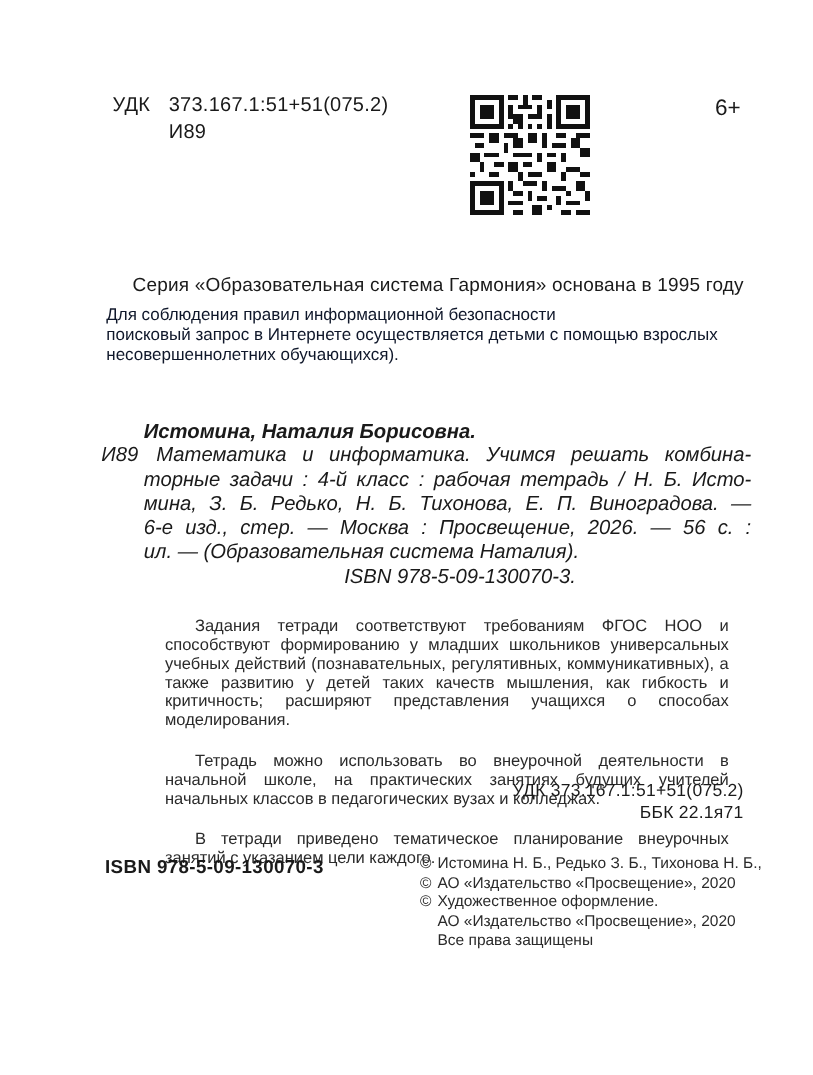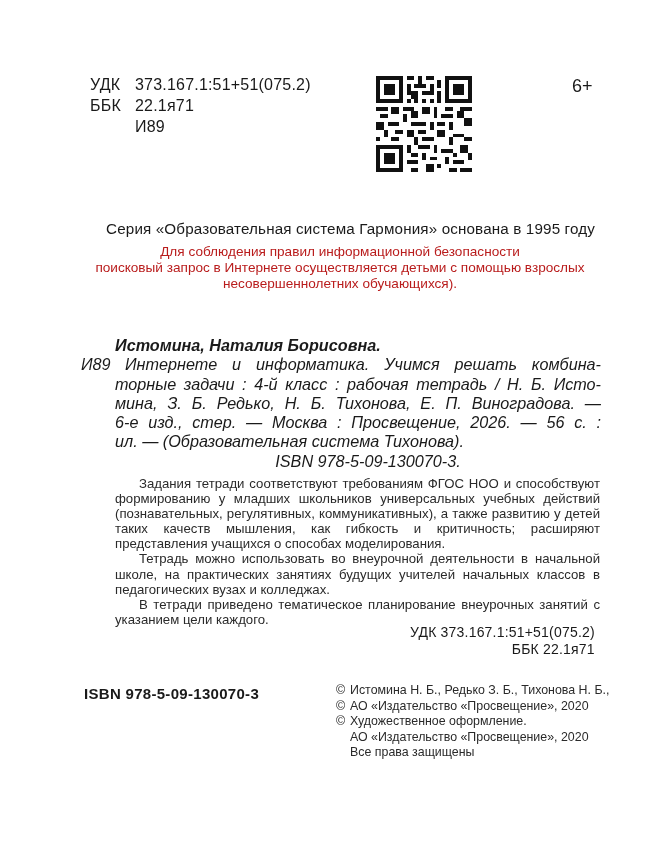--- a/index.html
+++ b/index.html
@@ -5,50 +5,46 @@
   html, body { margin: 0; padding: 0; background: #ffffff; }
   body { width: 650px; height: 860px; position: relative; overflow: hidden;
          font-family: "Liberation Sans", "DejaVu Sans", sans-serif; color: #1a1a1a; }
   .abs { position: absolute; }
   .codes { left: 90px; top: 74px; font-size: 16px; line-height: 21px; letter-spacing: 0.2px; }
   .codes .row { display: flex; }
   .codes .lbl { width: 45px; }
   .qr { left: 376px; top: 76px; width: 96px; height: 96px; }
   .age { left: 572px; top: 76px; font-size: 18px; }
   .series { left: 60px; width: 535px; top: 220px; text-align: right; font-size: 15.2px; letter-spacing: 0.15px; }
-  .safety { left: 85px; width: 510px; top: 244px; text-align: center; font-size: 13.6px; line-height: 16.2px; color: #b91c1c; }
+  .safety { left: 85px; width: 510px; top: 244px; font-size: 13.6px; line-height: 16.2px; color: #0f172a; }
   .entry { left: 81px; width: 520px; top: 336px; font-size: 16.2px; line-height: 19.3px; font-style: italic; }
   .entry .author { margin-left: 34px; font-weight: bold; }
   .entry .line { display: flex; }
   .entry .call { width: 34px; flex: none; }
   .entry .body { text-align: justify; text-align-last: justify; flex: 1; }
   .entry .indent { margin-left: 34px; }
   .entry .last { text-align-last: left; }
   .entry .isbn { margin-left: 54px; text-align: center; }
   .annot { left: 115px; width: 485px; top: 476px; font-size: 13.2px; line-height: 15.1px; color: #2a2a2a; text-align: justify; }
-  .annot p { margin: 0; text-indent: 24px; }
+  .annot p { margin: 17px; text-indent: 24px; }
   .annot .end { text-align-last: left; }
   .codes2 { left: 410px; top: 624px; font-size: 14px; line-height: 17px; font-weight: normal; letter-spacing: 0.2px; text-align: right; }
   .isbn2 { left: 84px; top: 685px; font-size: 15px; font-weight: bold; letter-spacing: 0.3px; }
   .copy { left: 336px; top: 683px; font-size: 12.4px; line-height: 15.6px; color: #2a2a2a; }
   .copy .c { display: flex; }
   .copy .sym { width: 14px; flex: none; }
   .copy .ind { margin-left: 14px; }
 </style>
 </head>
 <body>
 
 <div class="abs codes">
   <div class="row">
       <span class="lbl">УДК</span>
       <span>373.167.1:51+51(075.2)</span>
-    </div>
-  <div class="row">
-      <span class="lbl">ББК</span>
-      <span>22.1я71</span>
     </div>
   <div class="row">
       <span class="lbl"></span>
       <span>И89</span>
     </div>
 </div>
 
 <div class="abs qr">
   <svg width="96" height="96" viewBox="0 0 25 25" shape-rendering="crispEdges">
     <rect width="25" height="25" fill="#fff"></rect>
@@ -132,26 +128,26 @@
 <div class="abs safety">
   <div>Для соблюдения правил информационной безопасности</div>
   <div>поисковый запрос в Интернете осуществляется детьми с помощью взрослых</div>
   <div>несовершеннолетних обучающихся).</div>
 </div>
 
 <div class="abs entry">
   <div class="author">Истомина, Наталия Борисовна.</div>
   <div class="line">
     <span class="call">И89</span>
-    <span class="body" style="padding-left:10px">Интернете и информатика. Учимся решать комбина-</span>
+    <span class="body" style="padding-left:10px">Математика и информатика. Учимся решать комбина-</span>
   </div>
   <div class="body indent">торные задачи : 4-й класс : рабочая тетрадь / Н. Б. Исто-</div>
   <div class="body indent">мина, З. Б. Редько, Н. Б. Тихонова, Е. П. Виноградова. —</div>
   <div class="body indent">6-е изд., стер. — Москва : Просвещение, 2026. — 56 с. :</div>
-  <div class="body indent last">ил. — (Образовательная система Тихонова).</div>
+  <div class="body indent last">ил. — (Образовательная система Наталия).</div>
   <div class="isbn">ISBN 978-5-09-130070-3.</div>
 </div>
 
 <div class="abs annot">
   <p class="end">Задания тетради соответствуют требованиям ФГОС НОО и способствуют формированию у младших школьников универсальных учебных действий (познавательных, регулятивных, коммуникативных), а также развитию у детей таких качеств мышления, как гибкость и критичность; расширяют представления учащихся о способах моделирования.</p>
   <p class="end">Тетрадь можно использовать во внеурочной деятельности в начальной школе, на практических занятиях будущих учителей начальных классов в педагогических вузах и колледжах.</p>
   <p class="end">В тетради приведено тематическое планирование внеурочных занятий с указанием цели каждого.</p>
 </div>
 
 <div class="abs codes2">

